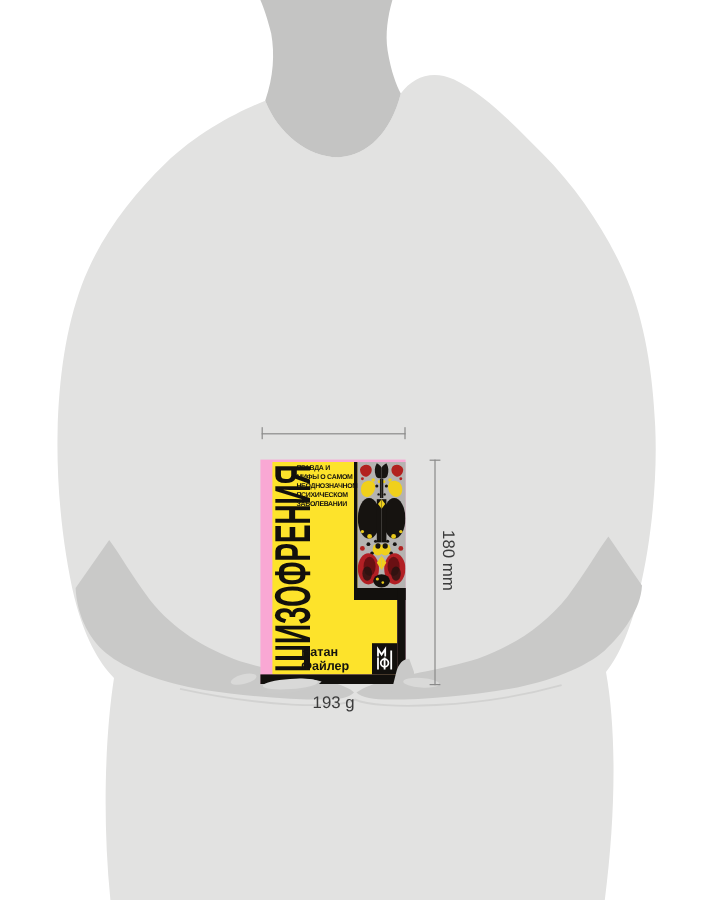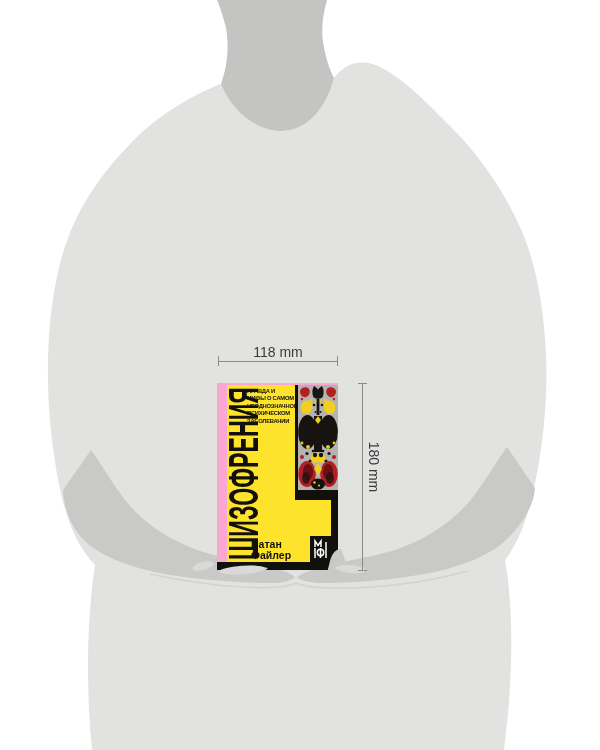--- a/index.html
+++ b/index.html
@@ -178,20 +178,20 @@
     <path fill="#c9c9c8" d="M 326,577 L 330,561 C 332,553 336,549 341,549 L 345,560 L 345,577 Z"></path>
     <path fill="#cacac9" d="M 220,577 C 230,566 252,563 268,568 C 262,575 242,578 228,578 Z"></path>
     <ellipse fill="#d9d9d8" cx="242" cy="570" rx="23" ry="4.2" transform="rotate(-4 242 570)"></ellipse>
     <ellipse fill="#d9d9d8" cx="203" cy="566" rx="11" ry="4" transform="rotate(-14 203 566)"></ellipse>
     <ellipse fill="#d9d9d8" cx="351" cy="569" rx="15" ry="4" transform="rotate(4 351 569)"></ellipse>
   </svg>
 
   <div class="dim-line z4" style="left:218px;top:361px;width:120px;height:1px;"></div>
   <div class="dim-line z4" style="left:218px;top:356px;width:1px;height:10px;"></div>
   <div class="dim-line z4" style="left:337px;top:356px;width:1px;height:10px;"></div>
-  <div id="width-label" class="dim-label z4">118 mm</div>
 
   <div class="dim-line z4" style="left:362px;top:383px;width:1px;height:188px;"></div>
   <div class="dim-line z4" style="left:358px;top:383px;width:9px;height:1px;"></div>
   <div class="dim-line z4" style="left:358px;top:570px;width:9px;height:1px;"></div>
   <div id="height-label" class="dim-label z4">180 mm</div>
 
+  <div id="weight-label" class="dim-label z4">193 g</div>
 </div>
 
 </body></html>

